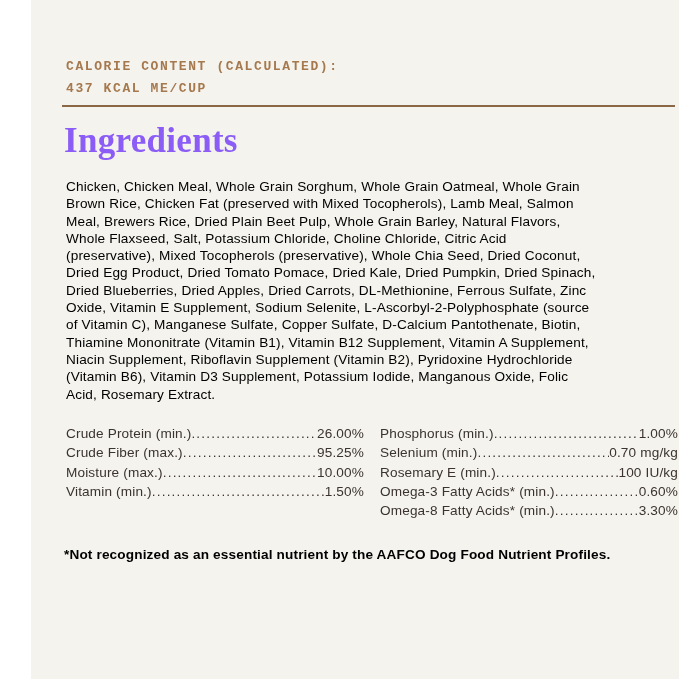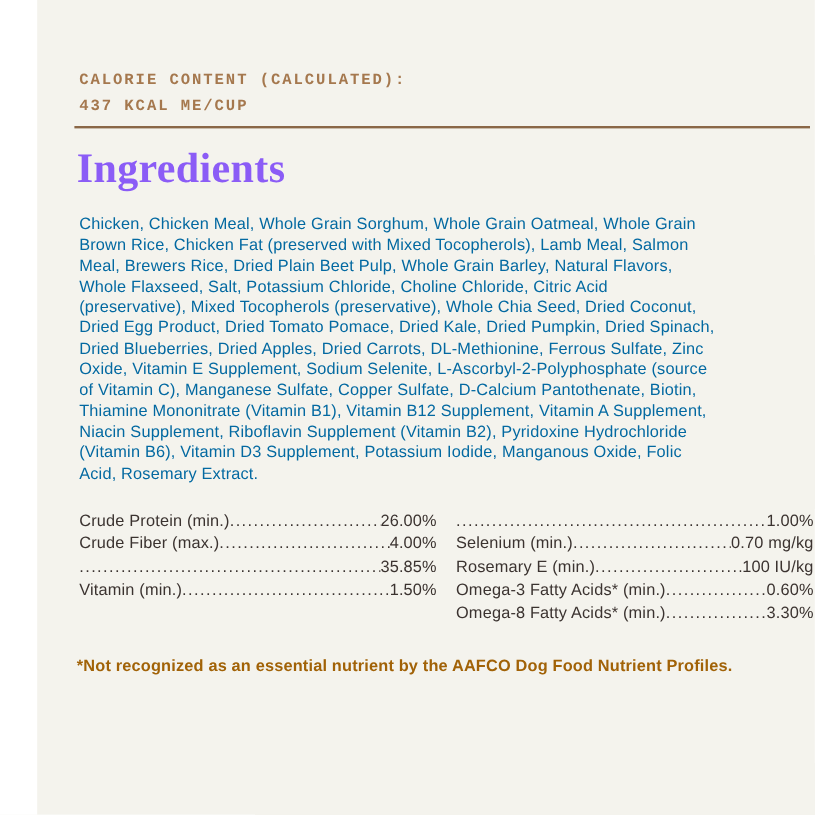--- a/index.html
+++ b/index.html
@@ -39,21 +39,21 @@
     margin:14px 0 0 2px;
     letter-spacing:0.3px;
   }
   .ingredients-text {
     margin:17px 0 0 4px;
     width:600px;
     font-size:13.6px;
     line-height:17.3px;
     letter-spacing:0.15px;
     white-space:pre-line;
-    color:#0369a1;
+    color:#000000;
   }
   h1.analysis-heading { margin-top:5px; }
   .analysis-grid {
     display:flex;
     gap:16px;
     margin:21px 0 0 4px;
     width:612px;
   }
   .analysis-col { flex:1; min-width:0; }
   .a-row {
@@ -74,21 +74,21 @@
   .a-dots::before {
     content:"........................................................................................";
     letter-spacing:1.2px;
   }
   .a-value { flex:0 0 auto; }
   .footnote {
     margin:26px 0 0 2px;
     font-size:13.6px;
     font-weight:bold;
     letter-spacing:0.15px;
-    color:#a16207;
+    color:#000000;
   }
 </style>
 </head>
 <body>
 
 <div class="page">
 
   <div class="calorie">
     <div>CALORIE CONTENT (CALCULATED):</div>
     <div>437 KCAL ME/CUP</div>
@@ -117,35 +117,37 @@
 
     <div class="analysis-col">
       <div class="a-row">
         <span class="a-label">Crude Protein (min.)</span>
         <span class="a-dots"></span>
         <span class="a-value">26.00%</span>
       </div>
       <div class="a-row">
         <span class="a-label">Crude Fiber (max.)</span>
         <span class="a-dots"></span>
-        <span class="a-value">4.00%</span>
+        <span class="a-value">95.25%</span>
       </div>
       <div class="a-row">
+        <span class="a-label">Moisture (max.)</span>
         <span class="a-dots"></span>
-        <span class="a-value">35.85%</span>
+        <span class="a-value">10.00%</span>
       </div>
       <div class="a-row">
         <span class="a-label">Vitamin (min.)</span>
         <span class="a-dots"></span>
         <span class="a-value">1.50%</span>
       </div>
     </div>
 
     <div class="analysis-col">
       <div class="a-row">
+        <span class="a-label">Phosphorus (min.)</span>
         <span class="a-dots"></span>
         <span class="a-value">1.00%</span>
       </div>
       <div class="a-row">
         <span class="a-label">Selenium (min.)</span>
         <span class="a-dots"></span>
         <span class="a-value">0.70 mg/kg</span>
       </div>
       <div class="a-row">
         <span class="a-label">Rosemary E (min.)</span>

